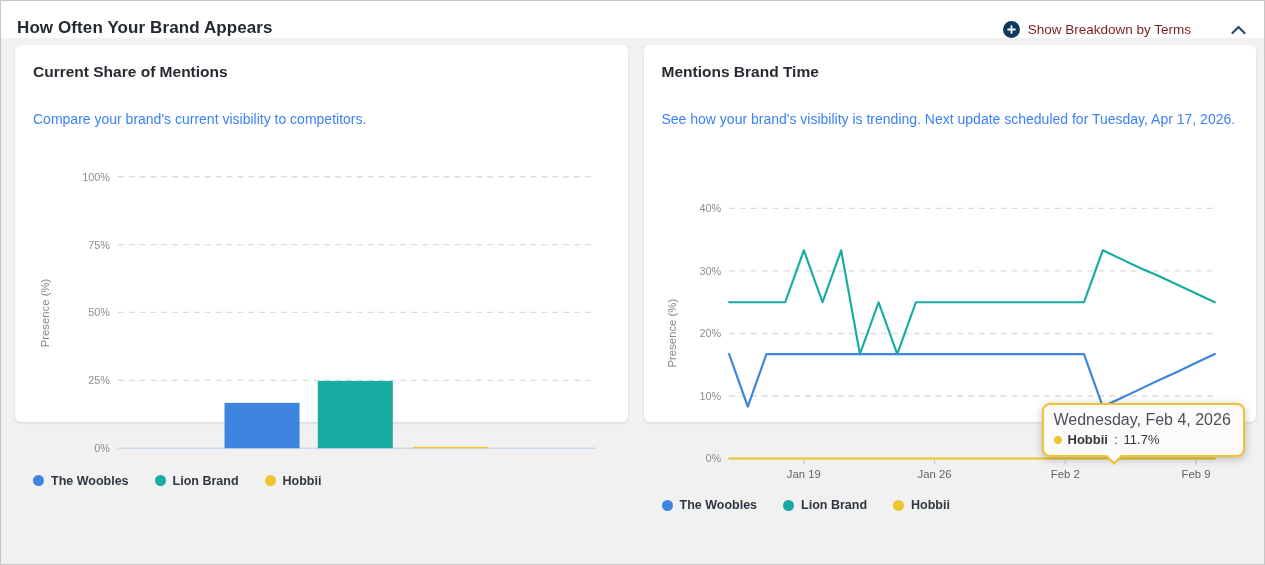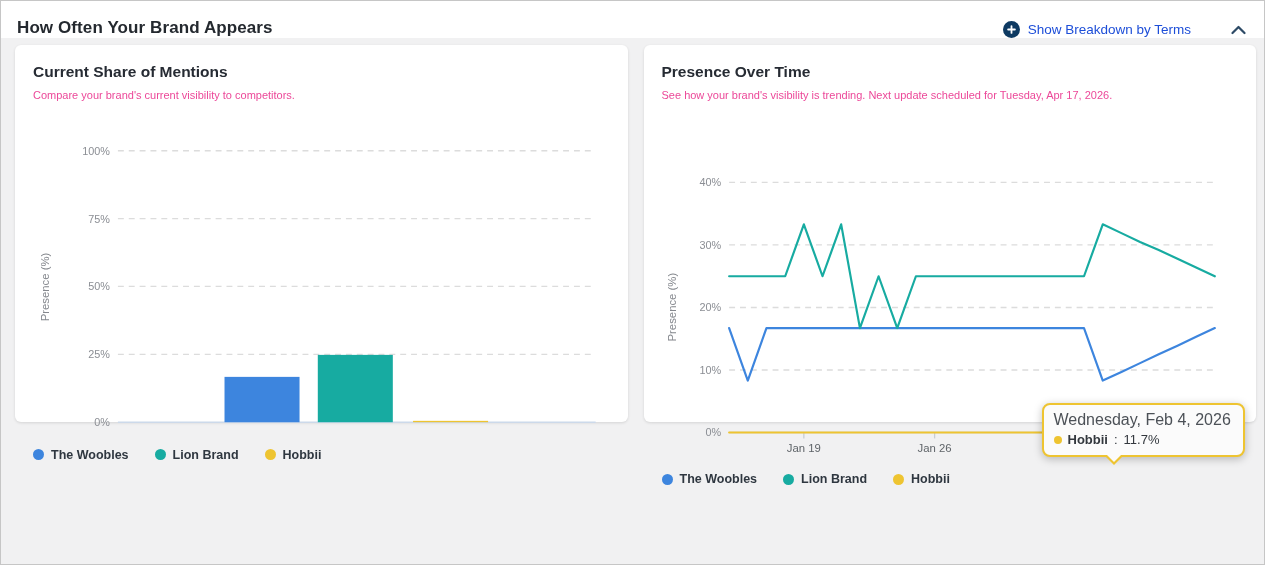--- a/index.html
+++ b/index.html
@@ -2,26 +2,26 @@
 <html><head>
 <meta charset="utf-8">
 <style>
   * { margin:0; padding:0; box-sizing:border-box; }
   html,body { width:1265px; height:565px; overflow:hidden; }
   body { font-family:"Liberation Sans", sans-serif; background:#f1f1f2; border:1px solid #c6c6c6; }
   .topbar { background:#fff; height:37px; display:flex; align-items:flex-end; justify-content:space-between; padding:0 18px 0 16px; }
   .topbar h1 { font-size:17px; font-weight:700; color:#24292f; letter-spacing:.1px; }
   .topbar-right { display:flex; align-items:center; gap:14px; }
   .breakdown-btn { display:flex; align-items:center; gap:8px; cursor:pointer; background:none; border:none; font-family:inherit; }
-  .breakdown-btn span { font-size:13.5px; color:#1d4ed8; }
+  .breakdown-btn span { font-size:13.5px; color:#7f1d1d; }
   .collapse-btn { background:none; border:none; cursor:pointer; display:flex; align-items:center; margin-left:26px; }
   .content { display:flex; gap:16px; padding:7px 8px 0 14px; }
   .card { background:#fff; border-radius:6px; box-shadow:0 1px 3px rgba(0,0,0,.12); flex:1; height:377px; padding:18px; position:relative; }
   .card h2 { font-size:15.5px; font-weight:700; color:#262b33; }
-  .card .subtitle { font-size:11px; color:#ec4899; margin-top:8px; }
+  .card .subtitle { font-size:14px; color:#3b82f6; margin-top:30px; }
   .chart-box { width:100%; }
   .chart-box svg { display:block; width:100%; height:auto; }
   #bar-chart { margin-top:30px; }
   #line-chart { margin-top:64px; }
   .legend { display:flex; justify-content:flex-start; align-items:center; gap:26px; margin-top:9px; }
   .legend-item { display:flex; align-items:center; gap:7px; cursor:pointer; }
   .legend-dot { width:11px; height:11px; border-radius:50%; flex:0 0 auto; }
   .legend-label { font-size:12.5px; font-weight:700; color:#2f3740; }
   .tooltip { position:absolute; left:398px; top:358px; background:#fbfbfb; border:2px solid #eec431; border-radius:8px; padding:6px 12px 8px 10px; box-shadow:0 2px 8px rgba(0,0,0,.25); z-index:5; }
   .tooltip::before { content:""; position:absolute; left:60px; bottom:-10px; border:10px solid transparent; border-bottom:0; border-top:10px solid #eec431; }
@@ -87,21 +87,21 @@
         <span class="legend-label">Lion Brand</span>
       </div>
       <div class="legend-item">
         <span class="legend-dot" style="background: rgb(238, 196, 49);"></span>
         <span class="legend-label">Hobbii</span>
       </div>
     </div>
   </section>
 
   <section class="card">
-    <h2>Presence Over Time</h2>
+    <h2>Mentions Brand Time</h2>
     <p class="subtitle">See how your brand's visibility is trending. Next update scheduled for Tuesday, Apr 17, 2026.</p>
     <div class="chart-box" id="line-chart">
         <svg viewBox="0 0 584 302" xmlns="http://www.w3.org/2000/svg" font-size="11" font-family="inherit">
           <line x1="68" y1="271" x2="560" y2="271" stroke="#ccd9ea" stroke-width="1.4"></line>
           <text x="60" y="275" text-anchor="end" fill="#8b8e94">0%</text>
           <line x1="68" y1="207.675" x2="560" y2="207.675" stroke="#dcdcdc" stroke-width="1.3" stroke-dasharray="6 5"></line>
           <text x="60" y="211.675" text-anchor="end" fill="#8b8e94">10%</text>
           <line x1="68" y1="144.35" x2="560" y2="144.35" stroke="#dcdcdc" stroke-width="1.3" stroke-dasharray="6 5"></line>
           <text x="60" y="148.35" text-anchor="end" fill="#8b8e94">20%</text>
           <line x1="68" y1="81.02499999999998" x2="560" y2="81.02499999999998" stroke="#dcdcdc" stroke-width="1.3" stroke-dasharray="6 5"></line>

